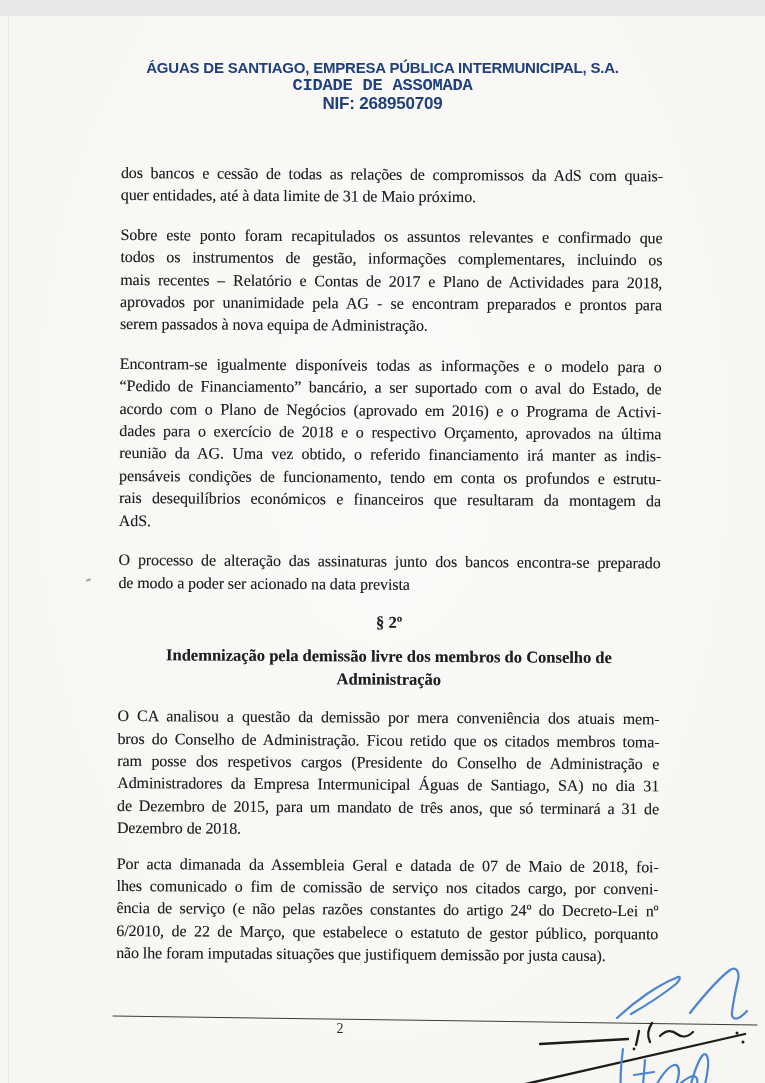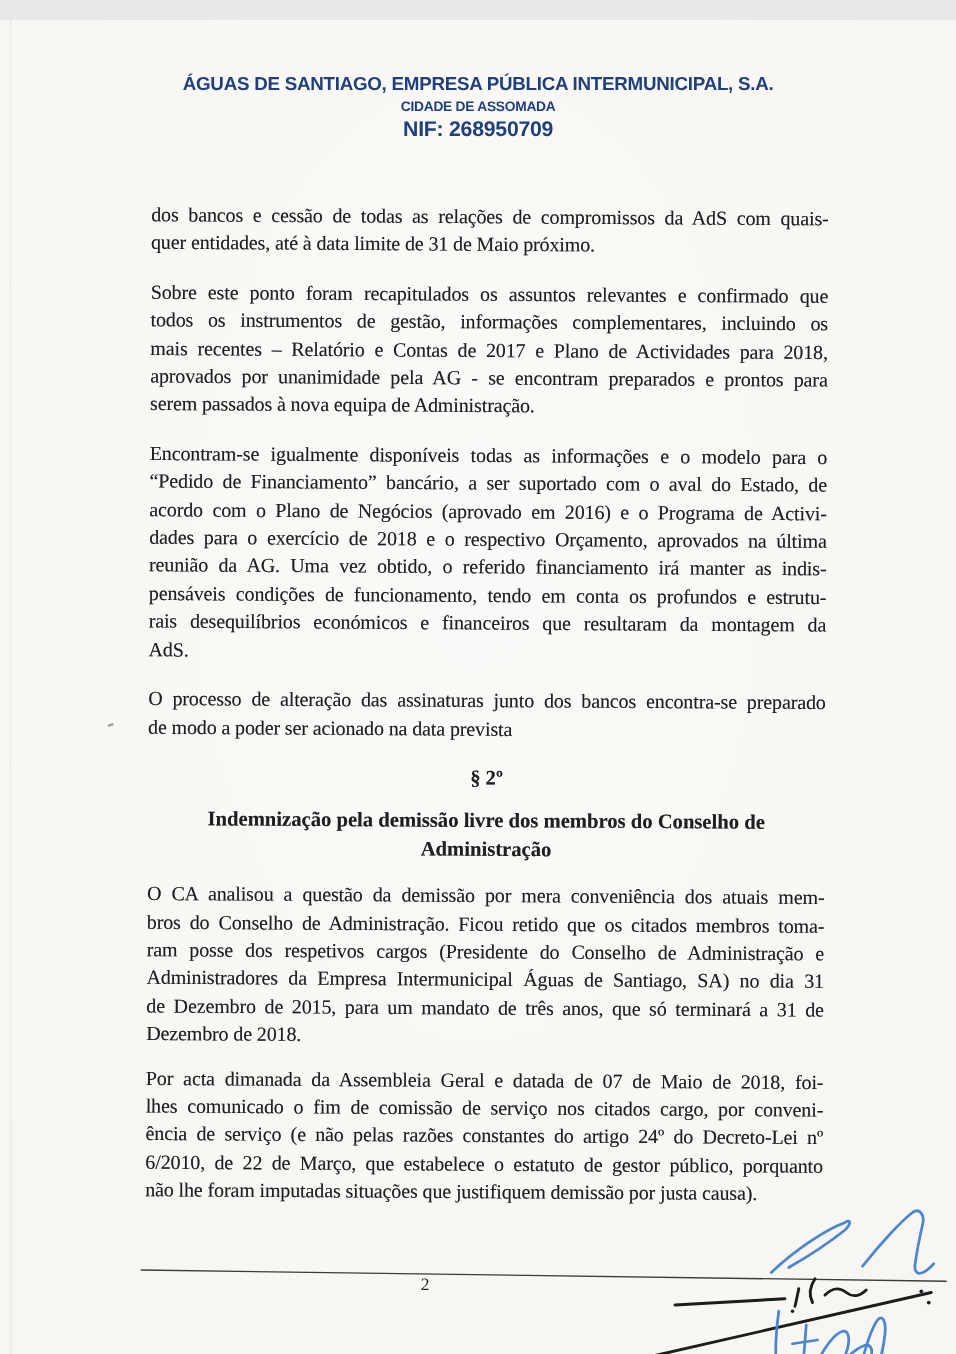--- a/index.html
+++ b/index.html
@@ -19,21 +19,21 @@
   
   .letterhead{
     position:absolute;left:0;top:42px;width:100%;
     text-align:center;
     color:var(--header-text,#20407c);
     font-family:"Liberation Sans", sans-serif;
     font-weight:700;
     letter-spacing:-0.2px;
   }
   .letterhead .lh1{font-size:15px;line-height:19px;}
-  .letterhead .lh2{font-size:11px;line-height:18px;}
+  .letterhead .lh2{font-size:17px;line-height:18px;font-family:Liberation Mono, monospace;}
   .letterhead .lh3{font-size:17px;line-height:18px;}
   
   .doc-body{
     position:absolute;left:121px;top:146px;width:542px;
     transform:rotate(0.35deg);
     transform-origin:0 0;
     color:#1f1f22;
     font-size:16px;
     line-height:22.4px;
     text-shadow:0 0 0.4px rgba(20,20,20,0.45);

